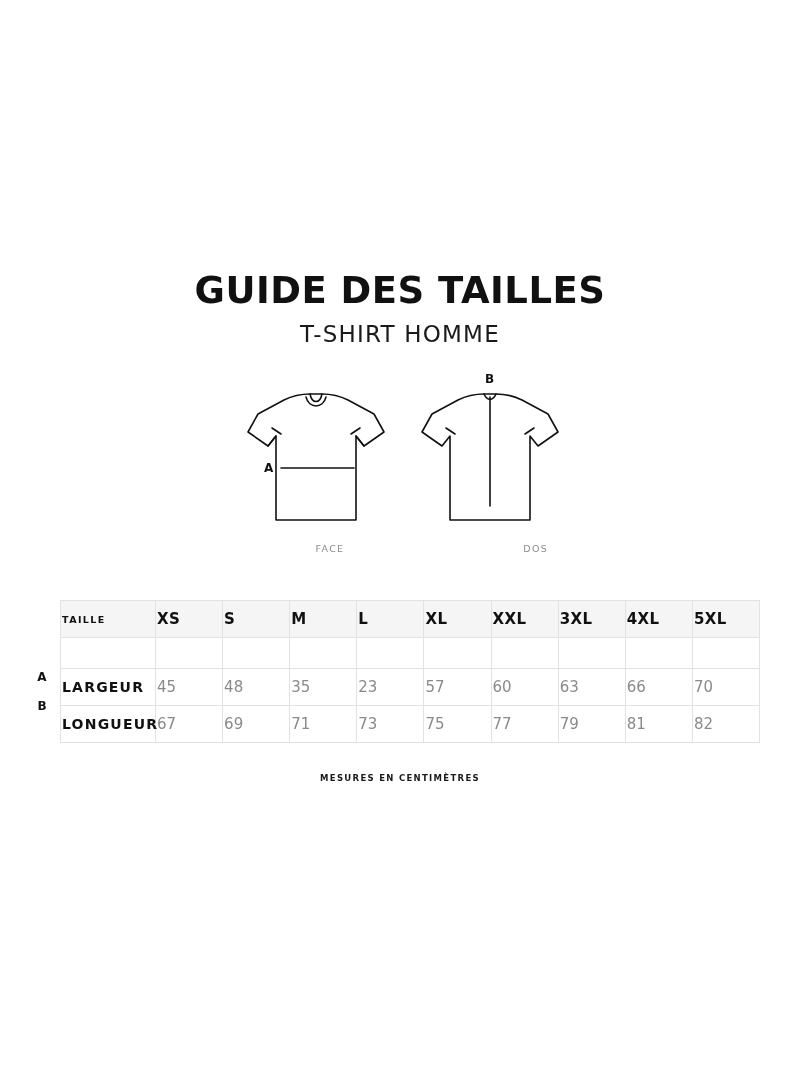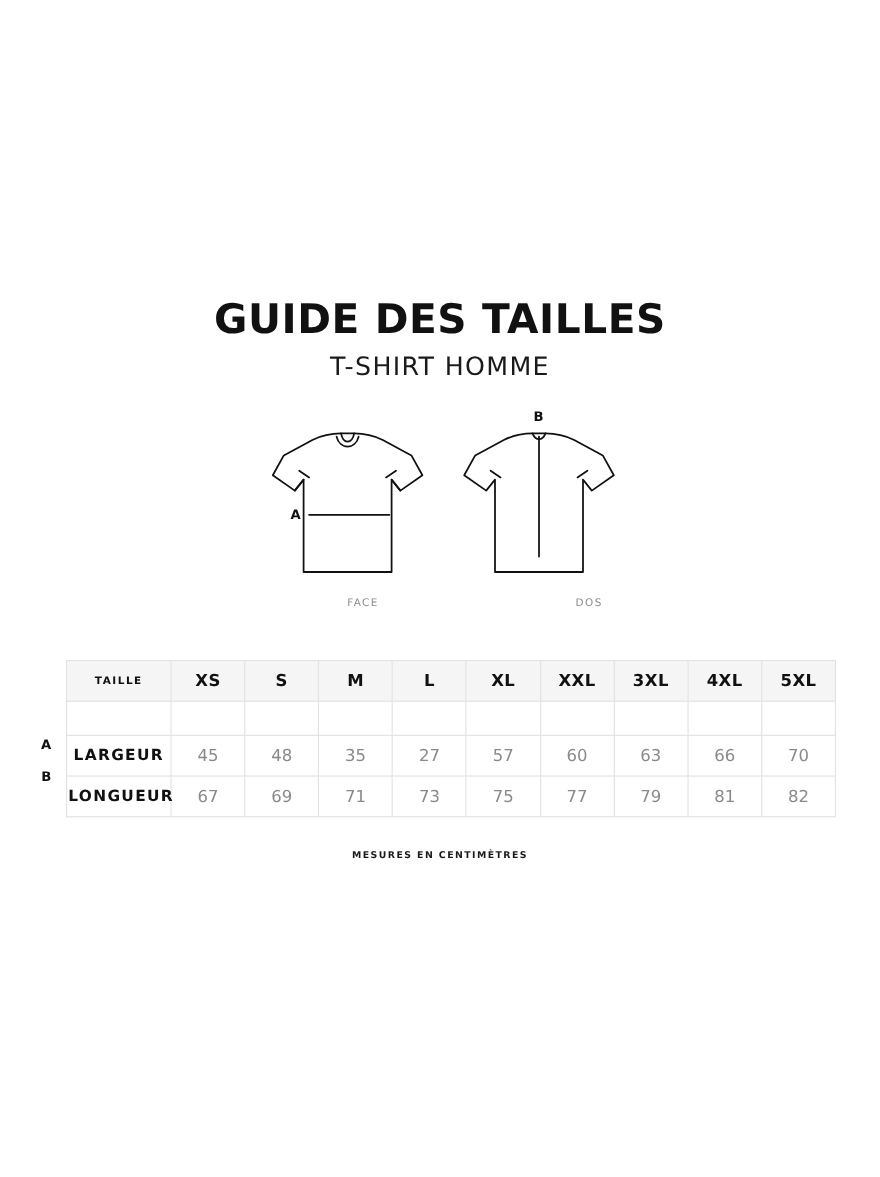--- a/index.html
+++ b/index.html
@@ -82,21 +82,21 @@
   }
   table.size-table {
     border-collapse: collapse;
     width: 700px;
     table-layout: fixed;
   }
   table.size-table th,
   table.size-table td {
     border: 1px solid #e2e2e2;
     height: 34px;
-    text-align: center;
+    text-align: left;
     font-family: "DejaVu Sans", sans-serif;
   }
   table.size-table thead th {
     background: #f5f5f5;
     color: #111111;
   }
   th.col-label {
     width: 92px;
     font-size: 9.5px;
     letter-spacing: 1.4px;
@@ -268,21 +268,21 @@
           <td></td>
           <td></td>
           <td></td>
           <td></td>
         </tr>
         <tr>
           <td class="row-head">LARGEUR</td>
           <td class="value">45</td>
           <td class="value">48</td>
           <td class="value">35</td>
-          <td class="value">27</td>
+          <td class="value">23</td>
           <td class="value">57</td>
           <td class="value">60</td>
           <td class="value">63</td>
           <td class="value">66</td>
           <td class="value">70</td>
         </tr>
         <tr>
           <td class="row-head">LONGUEUR</td>
           <td class="value">67</td>
           <td class="value">69</td>

